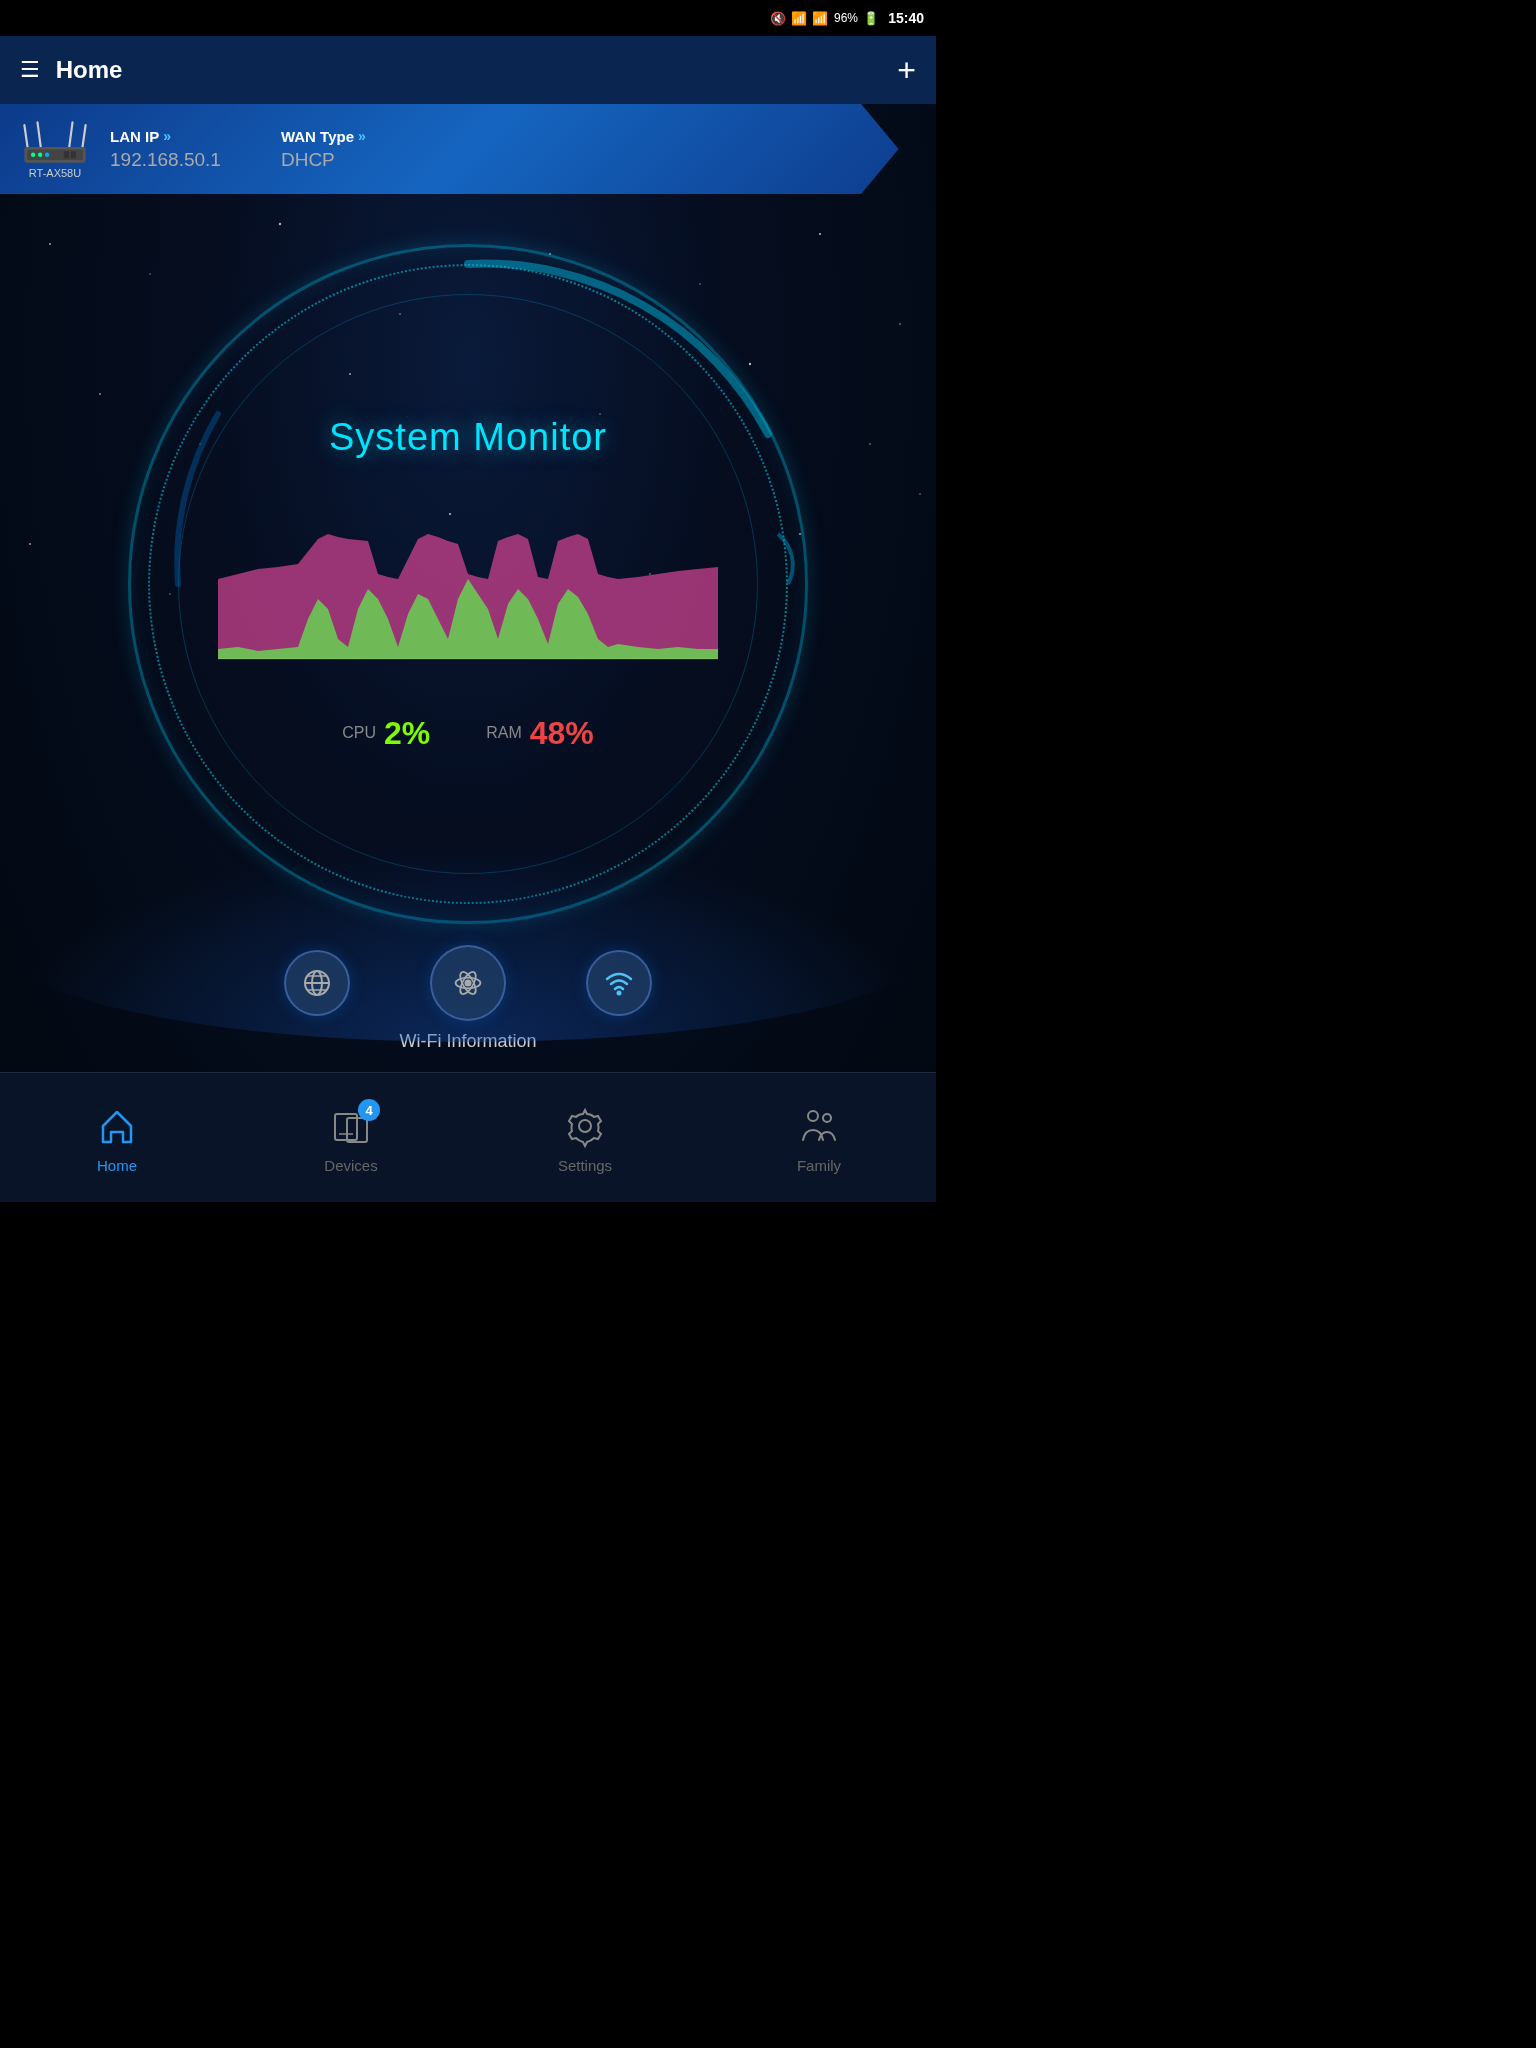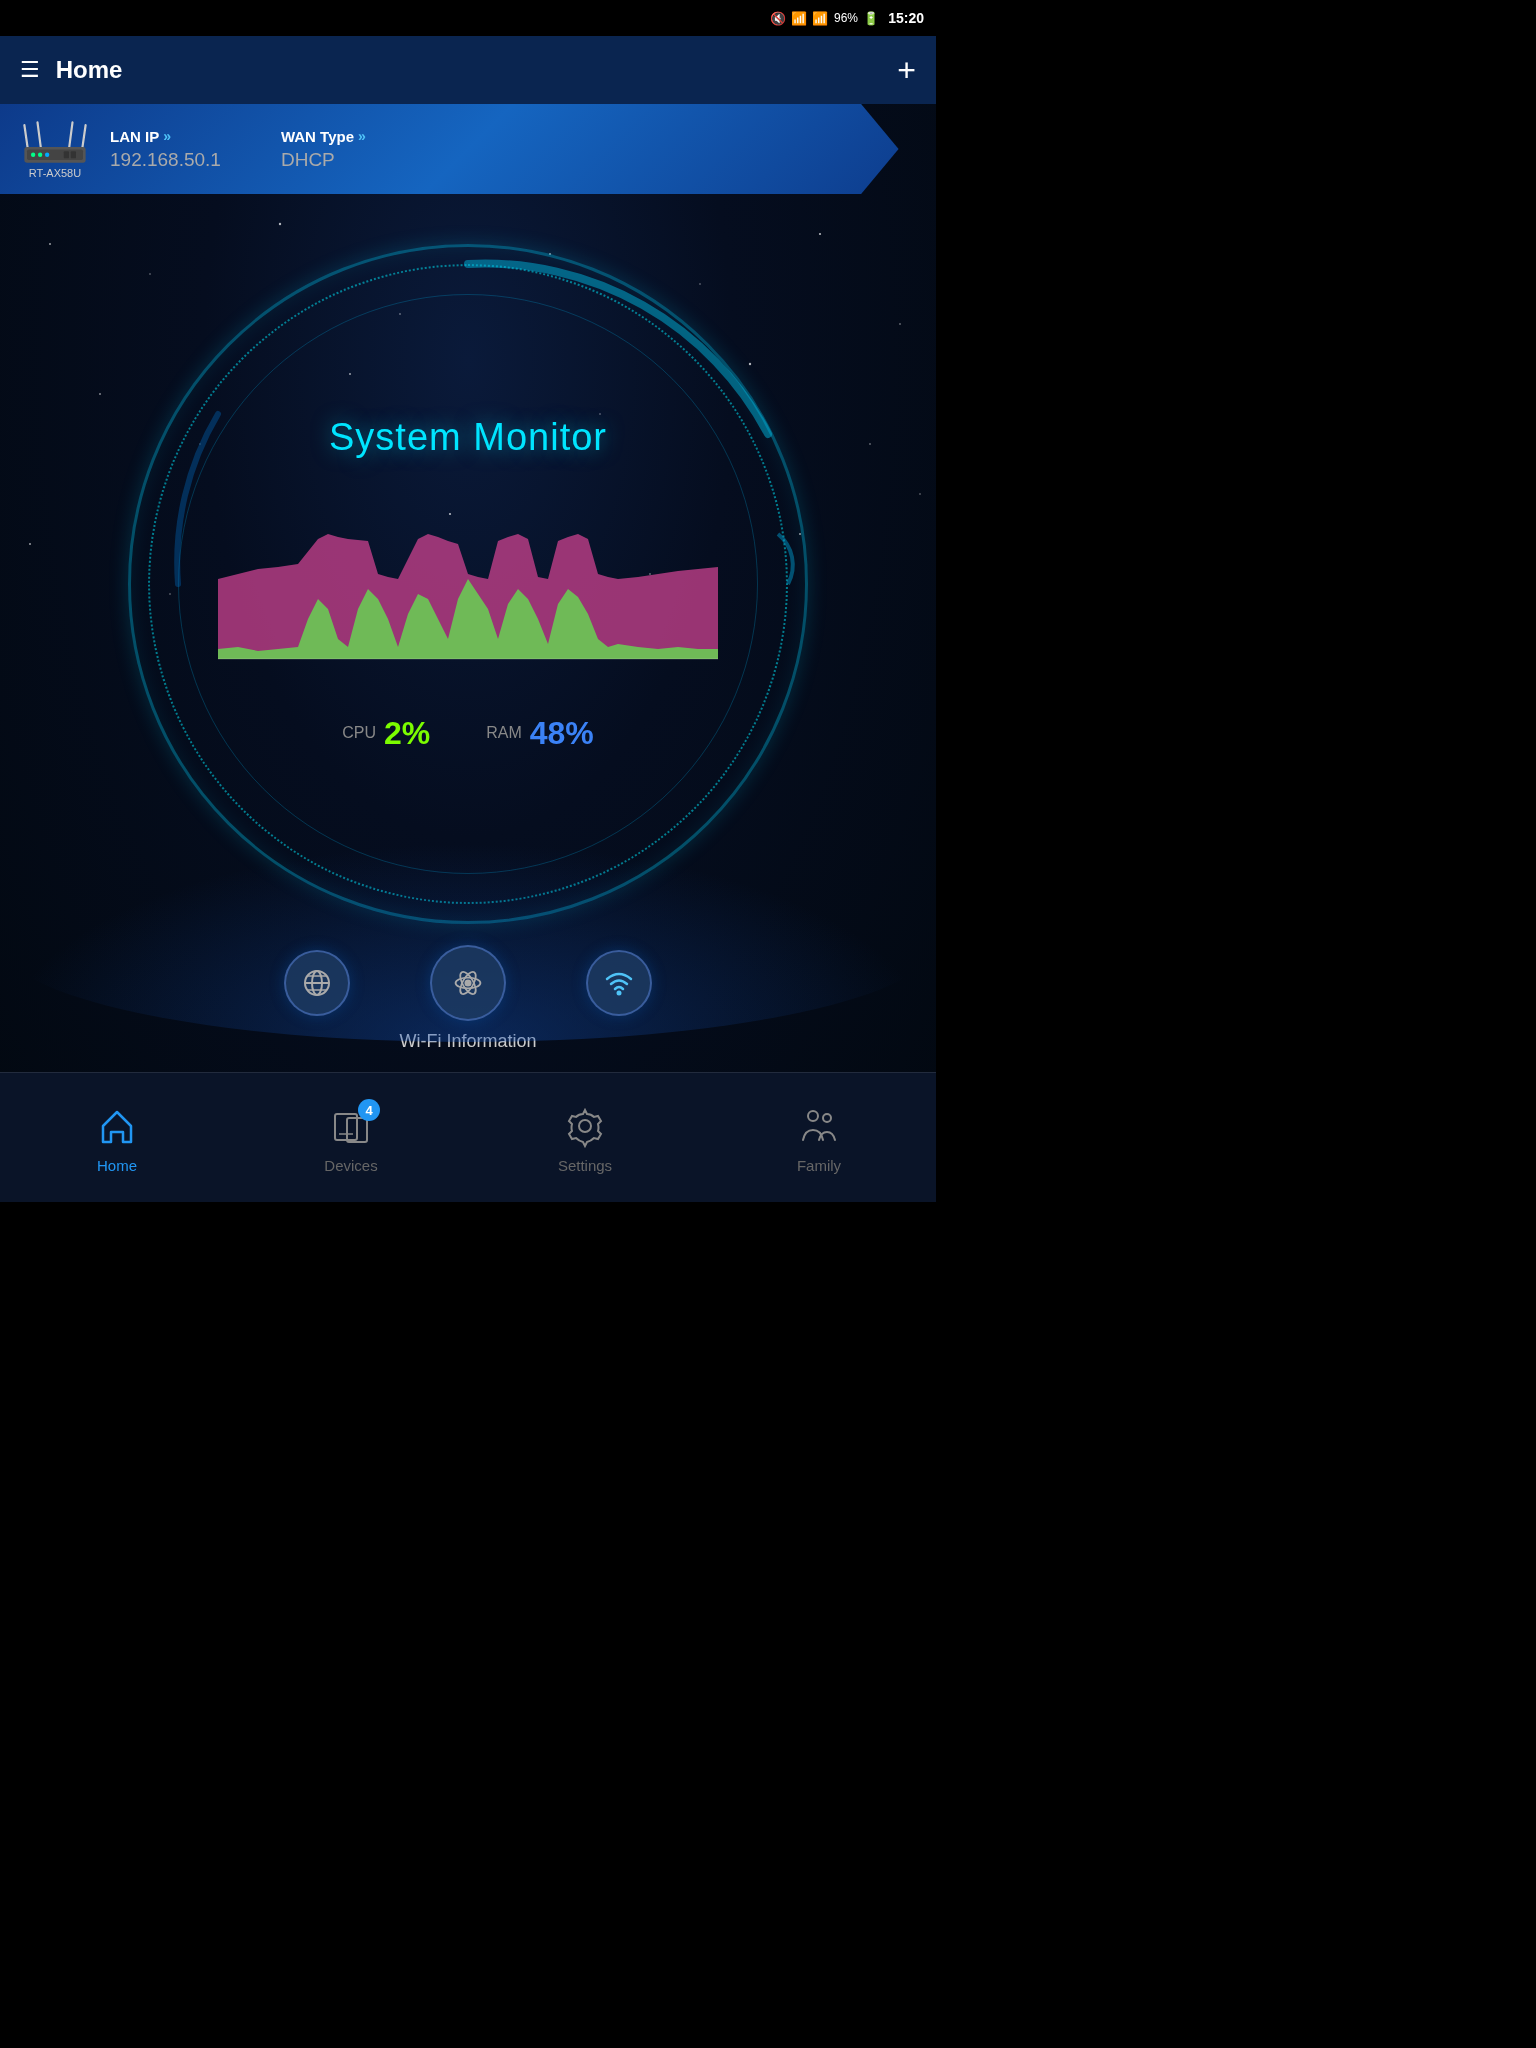--- a/index.html
+++ b/index.html
@@ -236,21 +236,21 @@
     .stat-label {
       color: #888;
       font-size: 16px;
     }
     .stat-value-cpu {
       color: #7cfc00;
       font-size: 32px;
       font-weight: bold;
     }
     .stat-value-ram {
-      color: #3b82f6;
+      color: #ef4444;
       font-size: 32px;
       font-weight: bold;
     }
 
     
     .bottom-section {
       width: 100%;
       padding-bottom: 20px;
       display: flex;
       flex-direction: column;
@@ -367,21 +367,21 @@
   <div class="status-bar-icons">
 
     <span style="color:#fff;font-size:13px;">🔇</span>
 
     <span style="color:#fff;font-size:13px;">📶</span>
 
     <span style="color:#fff;font-size:13px;">📶</span>
     <span style="color:#fff;font-size:12px;">96%</span>
 
     <span style="color:#fff;font-size:13px;">🔋</span>
-    <span class="status-time">15:20</span>
+    <span class="status-time">15:40</span>
   </div>
 </div>
 
 <div class="main-bg">
 
   <svg style="position:absolute;top:194px;left:0;width:100%;height:calc(100% - 194px);">
     <circle cx="50" cy="50" r="1" fill="white" opacity="0.6"></circle>
     <circle cx="150" cy="80" r="0.8" fill="white" opacity="0.5"></circle>
     <circle cx="280" cy="30" r="1.2" fill="white" opacity="0.7"></circle>
     <circle cx="400" cy="120" r="0.9" fill="white" opacity="0.4"></circle>

